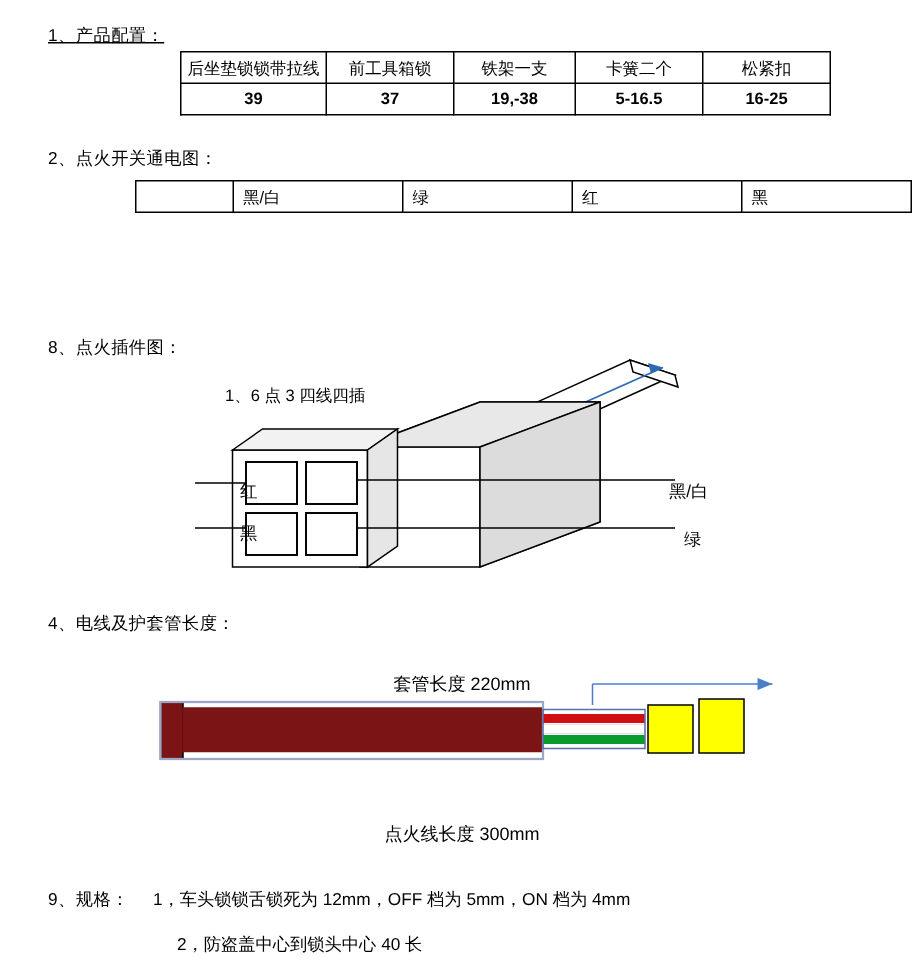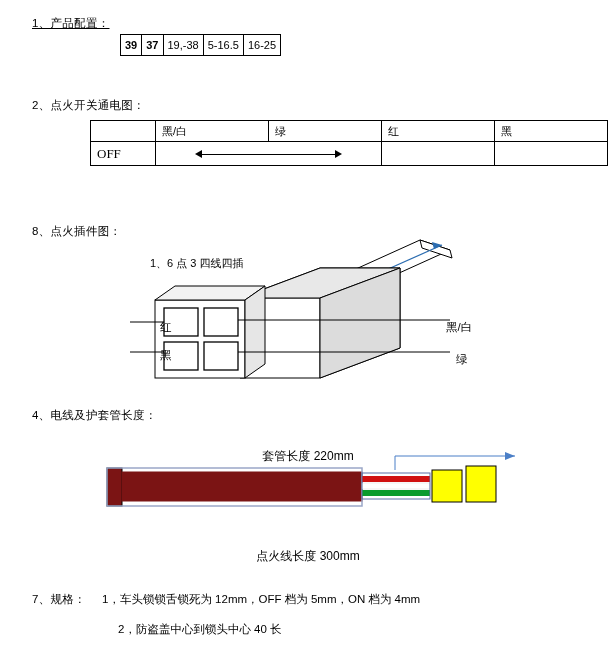--- a/index.html
+++ b/index.html
@@ -31,21 +31,21 @@
   table.t td {
     border: 1px solid #000000;
     text-align: center;
     padding: 2px 4px;
     vertical-align: middle;
   }
   #table1 { left: 120px; top: 34px; }
   #table1 td { height: 16px; }
   #table1 .r1 td { font-weight: normal; }
   #table1 .r2 td { font-weight: bold; }
-  #table1 .r2 td.thin { font-weight: normal; }
+  #table1 .r2 td.thin { font-weight: bold; }
 
   
   #table2 { left: 90px; top: 120px; }
   #table2 td { height: 21px; padding: 1px 6px; }
   #table2 td.lbl {
     width: 52px;
     text-align: left;
     font-family: "Liberation Serif", serif;
     font-size: 13px;
   }
@@ -112,20 +112,27 @@
     white-space: nowrap;
   }
 </style>
 </head>
 <body>
 
 <div class="sec-title" style="left:32px; top:16px;text-decoration:underline;">1、产品配置：</div>
 
 <table class="t" id="table1">
   <tbody>
+      <tr class="r1">
+    <td style="width:88px">后坐垫锁锁带拉线</td>
+    <td style="width:76px">前工具箱锁</td>
+    <td style="width:72px">铁架一支</td>
+    <td style="width:76px">卡簧二个</td>
+    <td style="width:76px">松紧扣</td>
+  </tr>
   <tr class="r2">
     <td>39</td>
     <td>37</td>
     <td class="thin">19,-38</td>
     <td class="thin">5-16.5</td>
     <td class="thin">16-25</td>
   </tr>
 </tbody>
   </table>
 
@@ -133,32 +140,20 @@
 
 <table class="t" id="table2">
   <tbody>
       <tr>
     <td class="lbl head"></td>
     <td class="col head" style="text-align:left">黑/白</td>
     <td class="col head" style="text-align:left">绿</td>
     <td class="col head" style="text-align:left">红</td>
     <td class="col head" style="text-align:left">黑</td>
   </tr>
-  <tr>
-    <td class="lbl">OFF</td>
-    <td colspan="2">
-      <div class="arrow-wrap">
-        <div class="arrow-line" style="left:40px; right:40px;"></div>
-        <div class="arrow-head ah-left" style="left:33px;"></div>
-        <div class="arrow-head ah-right" style="right:33px;"></div>
-      </div>
-    </td>
-    <td></td>
-    <td></td>
-  </tr>
 </tbody>
   </table>
 
 <div class="sec-title" style="left:32px; top:224px;">8、点火插件图：</div>
 
 <div class="fig-cap" style="left:150px; top:256px;">1、6 点 3 四线四插</div>
 
 <div id="fig3">
   <svg width="400" height="170" viewBox="0 0 400 170">
 
@@ -214,15 +209,15 @@
     <rect x="371" y="26" width="30" height="36" fill="#ffff00" stroke="#000000" stroke-width="1"></rect>
 
     <line x1="300" y1="16" x2="420" y2="16" stroke="#4b7fc7" stroke-width="1"></line>
     <polygon points="420,16 410,12 410,20" fill="#4b7fc7"></polygon>
     <line x1="300" y1="16" x2="300" y2="30" stroke="#4b7fc7" stroke-width="1"></line>
   </svg>
 </div>
 
 <div class="cap-center" style="left:0; top:548px; width:616px;">点火线长度 300mm</div>
 
-<div class="sec-title" style="left:32px; top:592px;">7、规格：</div>
+<div class="sec-title" style="left:32px; top:592px;">9、规格：</div>
 <div class="spec-line" style="left:102px; top:592px;text-align:center;">1，车头锁锁舌锁死为 12mm，OFF 档为 5mm，ON 档为 4mm</div>
 <div class="spec-line" style="left:118px; top:622px;">2，防盗盖中心到锁头中心 40 长</div>
 
 </body></html>

